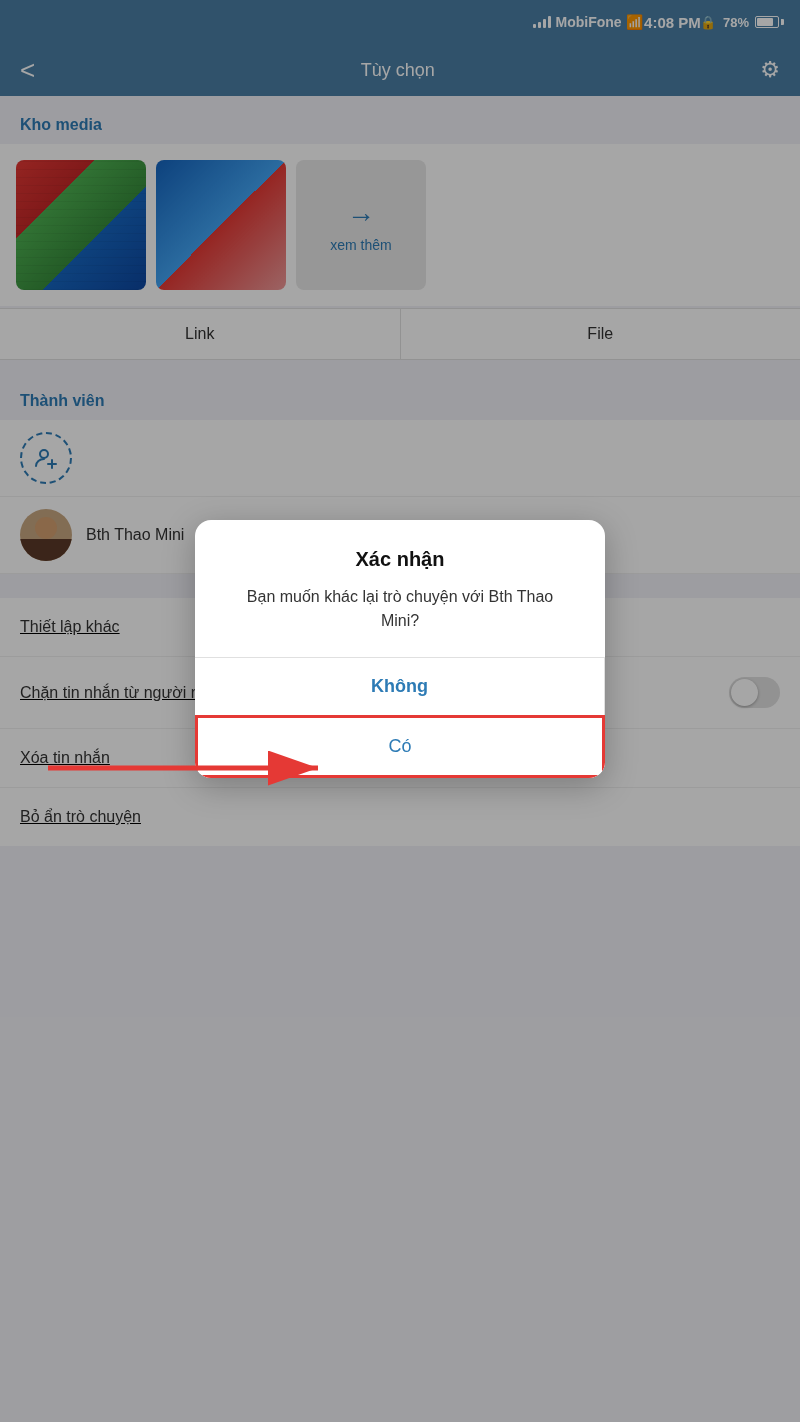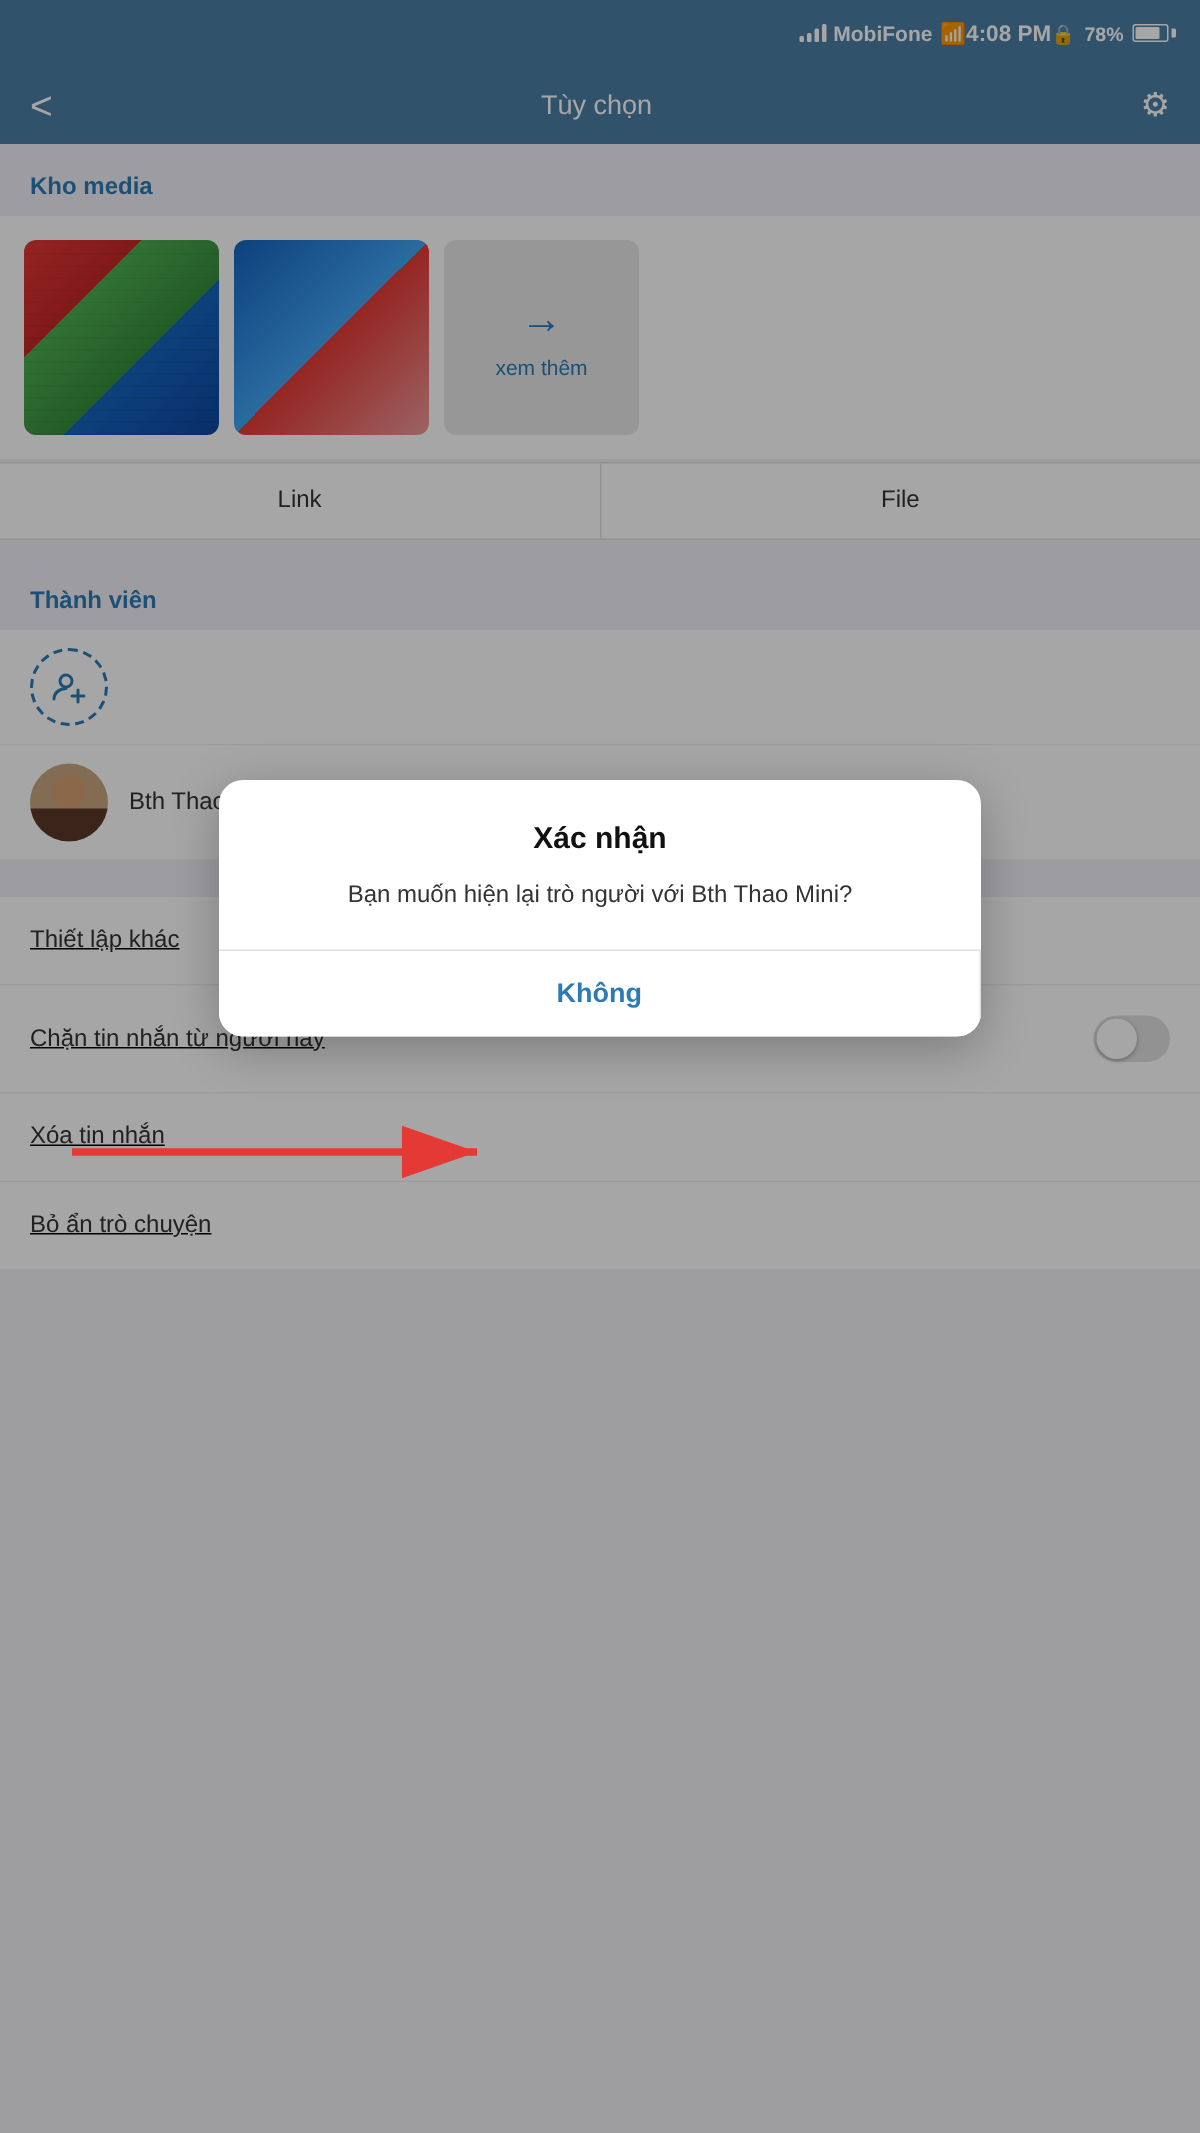--- a/index.html
+++ b/index.html
@@ -251,21 +251,21 @@
       display: flex;
       align-items: flex-start;
       justify-content: center;
       padding-top: 520px;
     }
 
     
     .dialog {
       background: white;
       border-radius: 16px;
-      width: 508px;
+      width: 410px;
       overflow: hidden;
       box-shadow: 0 8px 32px rgba(0,0,0,0.25);
     }
     .dialog-body {
       padding: 28px 32px 24px 32px;
       text-align: center;
     }
     .dialog-title {
       font-size: 20px;
       font-weight: 700;
@@ -432,19 +432,20 @@
       <marker id="arrowhead" markerWidth="10" markerHeight="7" refX="10" refY="3.5" orient="auto">
         <polygon points="0 0, 10 3.5, 0 7" fill="#e53935"></polygon>
       </marker>
     </defs>
     <line x1="20" y1="30" x2="290" y2="30" stroke="#e53935" stroke-width="5" marker-end="url(#arrowhead)"></line>
   </svg>
 
   <div class="dialog">
     <div class="dialog-body">
       <div class="dialog-title">Xác nhận</div>
-      <div class="dialog-message">Bạn muốn hiện lại trò người với Bth Thao Mini?</div>
+      <div class="dialog-message">Bạn muốn khác lại trò chuyện với Bth Thao Mini?</div>
     </div>
     <div class="dialog-buttons">
       <button class="dialog-btn dialog-btn-cancel">Không</button>
+      <button class="dialog-btn dialog-btn-confirm">Có</button>
     </div>
   </div>
 </div>
 
 </body></html>

